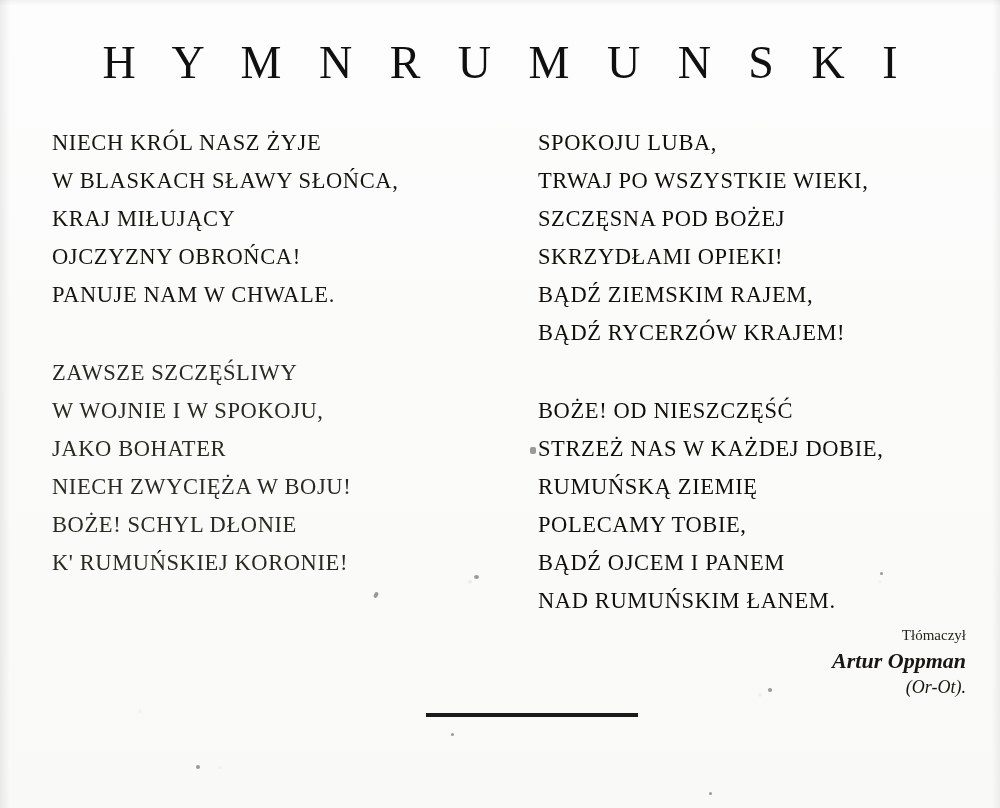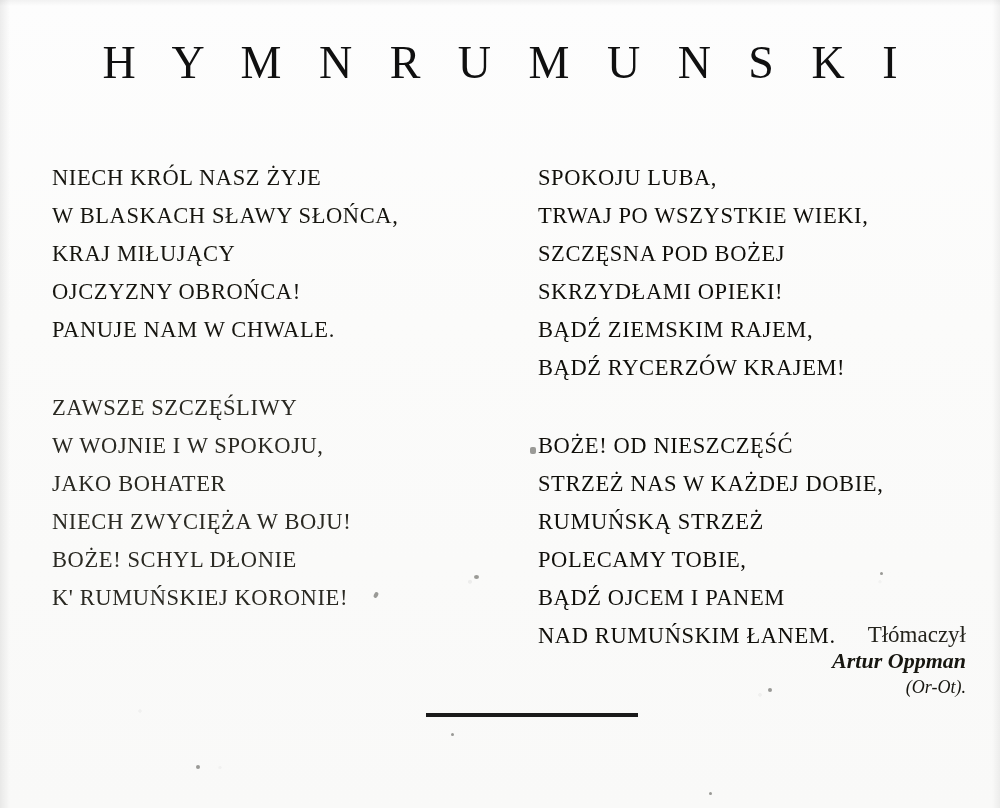--- a/index.html
+++ b/index.html
@@ -71,21 +71,20 @@
     position: absolute;
     top: 124px;
     left: 0;
     right: 0;
     display: flex;
     flex-direction: row;
   }
 
   .col {
     box-sizing: border-box;
-    margin-top: 35px;
   }
   .col-left {
     width: 480px;
     padding-left: 52px;
   }
   .col-right {
     width: 520px;
     padding-left: 58px;
   }
 
@@ -115,21 +114,21 @@
   }
 
   .signature {
     position: absolute;
     right: 34px;
     top: 622px;
     text-align: right;
     line-height: 26px;
   }
   .sig-intro {
-    font-size: 23px;
+    font-size: 15px;
     color: #25241d;
     font-family: "Liberation Serif", serif;
   }
   .sig-name {
     font-size: 22px;
     font-style: italic;
     font-weight: bold;
     color: #171610;
     font-family: "Liberation Serif", serif;
   }
@@ -194,21 +193,21 @@
         <div class="line">SPOKOJU LUBA,</div>
         <div class="line">TRWAJ PO WSZYSTKIE WIEKI,</div>
         <div class="line">SZCZĘSNA POD BOŻEJ</div>
         <div class="line">SKRZYDŁAMI OPIEKI!</div>
         <div class="line">BĄDŹ ZIEMSKIM RAJEM,</div>
         <div class="line">BĄDŹ RYCERZÓW KRAJEM!</div>
       </div>
       <div class="stanza stanza-2">
         <div class="line">BOŻE! OD NIESZCZĘŚĆ</div>
         <div class="line">STRZEŻ NAS W KAŻDEJ DOBIE,</div>
-        <div class="line">RUMUŃSKĄ STRZEŻ</div>
+        <div class="line">RUMUŃSKĄ ZIEMIĘ</div>
         <div class="line">POLECAMY TOBIE,</div>
         <div class="line">BĄDŹ OJCEM I PANEM</div>
         <div class="line">NAD RUMUŃSKIM ŁANEM.</div>
       </div>
     </div>
 
   </div>
 
   <div class="signature">
     <div class="sig-intro">Tłómaczył</div>

